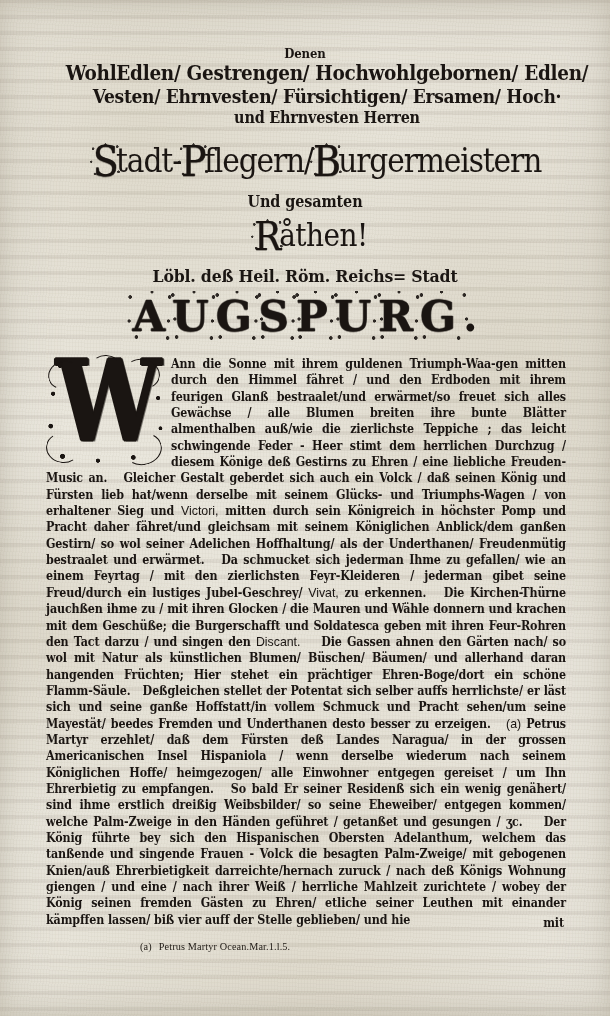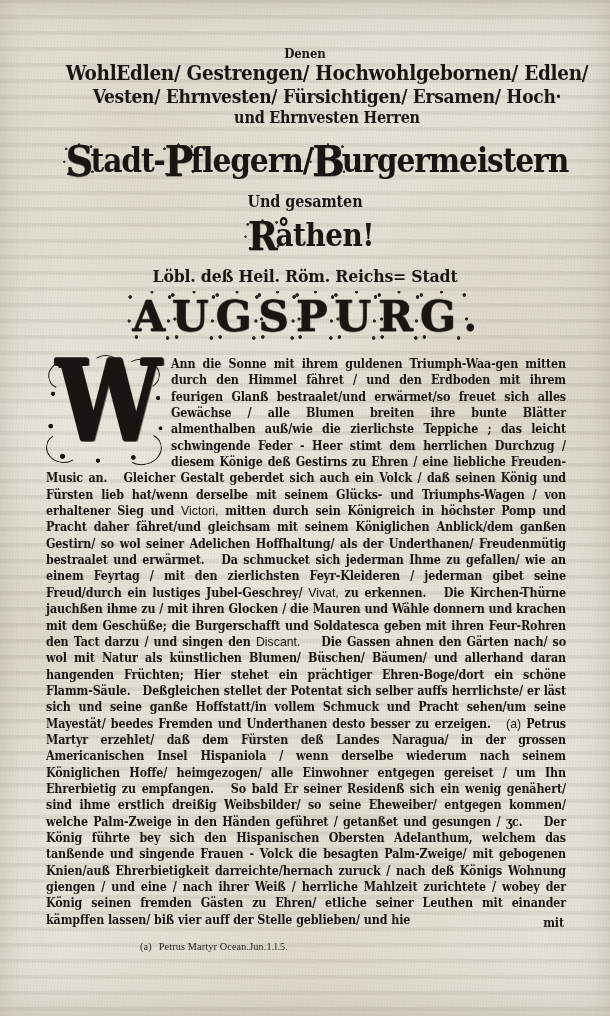--- a/index.html
+++ b/index.html
@@ -57,23 +57,23 @@
   .titleblock{ position:absolute; left:0; right:0; text-align:center; }
 
   .t-denen{ top:44px; font-size:13px; line-height:19px; }
   .t-denen .ln{ font-weight:700; }
 
   .t-anrede{ top:62px;margin-left:44px; }
   .t-anrede .l1{ font-size:20.5px; line-height:23px; font-weight:700; letter-spacing:-.3px; }
   .t-anrede .l2{ font-size:19px;   line-height:22px; font-weight:700; letter-spacing:-.3px; }
   .t-anrede .l3{ font-size:16px;   line-height:21px; font-weight:700; letter-spacing:-.2px; }
 
-  .t-main{ top:141px; font-size:33px; line-height:40px; font-weight:700; letter-spacing:-1.1px; white-space:nowrap;padding-left:24px;}
+  .t-main{ top:141px; font-size:33px; line-height:40px; font-weight:400; letter-spacing:-1.1px; white-space:nowrap;padding-left:24px;}
   .t-und{  top:192px; font-size:16px; line-height:20px; font-weight:700; }
-  .t-raethen{ top:215px; font-size:31px; line-height:40px; font-weight:700; letter-spacing:-.5px;padding-left:12px;}
+  .t-raethen{ top:215px; font-size:31px; line-height:40px; font-weight:400; letter-spacing:-.5px;padding-left:12px;}
   .t-loebl{ top:265px; font-size:17.5px; line-height:22px; font-weight:700; letter-spacing:-.2px;}
   .t-city{ top:292px; font-size:42px; line-height:50px; font-weight:700; letter-spacing:7px;}
 
   
   .swash{
     position:relative;
     display:inline-block;
     font-size:1.28em;
     line-height:.8;
     vertical-align:-.09em;
@@ -241,18 +241,18 @@
       <span class="curl c3"></span>
       <span class="curl c4"></span>
       <span class="curl c5"></span>
     </span>
     <span><span class="lead">Ann die Sonne mit ihrem guldenen Triumph-Waa-</span>gen mitten durch den Himmel fähret / und den Erdboden mit ihrem feurigen Glanß bestraalet/und erwärmet/so freuet sich alles Gewächse /  alle Blumen breiten ihre bunte Blätter al­menthalben auß/wie die zierlichste Teppiche ; das leicht schwin­gende Feder - Heer stimt dem herrlichen Durchzug  /  diesem Könige deß Gestirns zu Ehren / eine liebliche Freuden-Music an.&nbsp;&nbsp; Gleicher Gestalt geberdet sich auch ein Volck / daß seinen König und Fürsten lieb hat/wenn derselbe mit seinem Glücks- und Triumphs-Wa­gen /  von erhaltener Sieg und <span class="lat">Victori,</span> mitten durch sein Königreich in höchster Pomp und Pracht daher fähret/und gleichsam mit seinem Königlichen Anblick/dem ganßen Gestirn/ so wol seiner Adelichen Hoffhaltung/ als der Underthanen/ Freu­denmütig bestraalet und erwärmet.&nbsp;&nbsp; Da schmucket sich jederman Ihme zu gefallen/ wie an einem Feyrtag  /  mit den zierlichsten Feyr-Kleideren  /  jederman gibet seine Freud/durch ein lustiges Jubel-Geschrey/ <span class="lat">Vivat,</span> zu erkennen.&nbsp;&nbsp; Die Kirchen-Thür­ne jauchßen ihme zu / mit ihren Glocken /  die Mauren und Wähle donnern und kra­chen mit dem Geschüße;  die Burgerschafft und  Soldatesca geben mit ihren Feur-Rohren den Tact darzu /  und singen den <span class="lat">Discant.</span>&nbsp;&nbsp;&nbsp; Die Gassen ahnen den Gärten nach/ so wol mit Natur als künstlichen Blumen/ Büschen/ Bäumen/  und allerhand daran hangenden Früchten;  Hier stehet ein prächtiger Ehren-Boge/dort ein schöne Flamm-Säule.&nbsp;&nbsp; Deßgleichen stellet der Potentat sich selber auffs herrlichste/ er läst sich und seine ganße Hoffstatt/in vollem Schmuck und Pracht sehen/um seine Maye­stät/ beedes Fremden und Underthanen desto besser zu erzeigen.&nbsp;&nbsp; <span class="lat">(a)</span> Petrus Mar­tyr erzehlet/ daß dem Fürsten deß Landes Naragua/ in der grossen Americanischen Insel Hispaniola / wenn derselbe wiederum nach seinem Königlichen Hoffe/ heimge­zogen/  alle Einwohner entgegen gereiset  /  um Ihn Ehrerbietig zu empfangen.&nbsp;&nbsp; So bald Er seiner Residenß sich  ein wenig genähert/  sind ihme erstlich dreißig Weibsbil­der/ so seine Eheweiber/  entgegen kommen/  welche Palm-Zweige in den Händen ge­führet /  getanßet und gesungen / ʒc.&nbsp;&nbsp;&nbsp; Der König führte bey sich den Hispanischen Obersten Adelanthum, welchem das tanßende und singende Frauen - Volck die besag­ten Palm-Zweige/ mit gebogenen Knien/auß Ehrerbietigkeit darreichte/hernach zu­ruck / nach deß Königs Wohnung giengen /  und eine /  nach ihrer Weiß /  herrliche Mahlzeit zurichtete / wobey der  König seinen fremden Gästen zu Ehren/ etliche sei­ner Leuthen mit einander kämpffen lassen/ biß vier auff der Stelle geblieben/ und hie­</span>
   </div>
 
   <div id="catchword" class="fraktur">mit</div>
 
   <div id="footnote">
-    <span class="mark">(a)</span><span>Petrus Martyr Ocean.Jun.1.l.5.</span>
+    <span class="mark">(a)</span><span>Petrus Martyr Ocean.Mar.1.l.5.</span>
   </div>
 
 </div>
 
 <div id="vignette"></div>
 
 </body></html>

